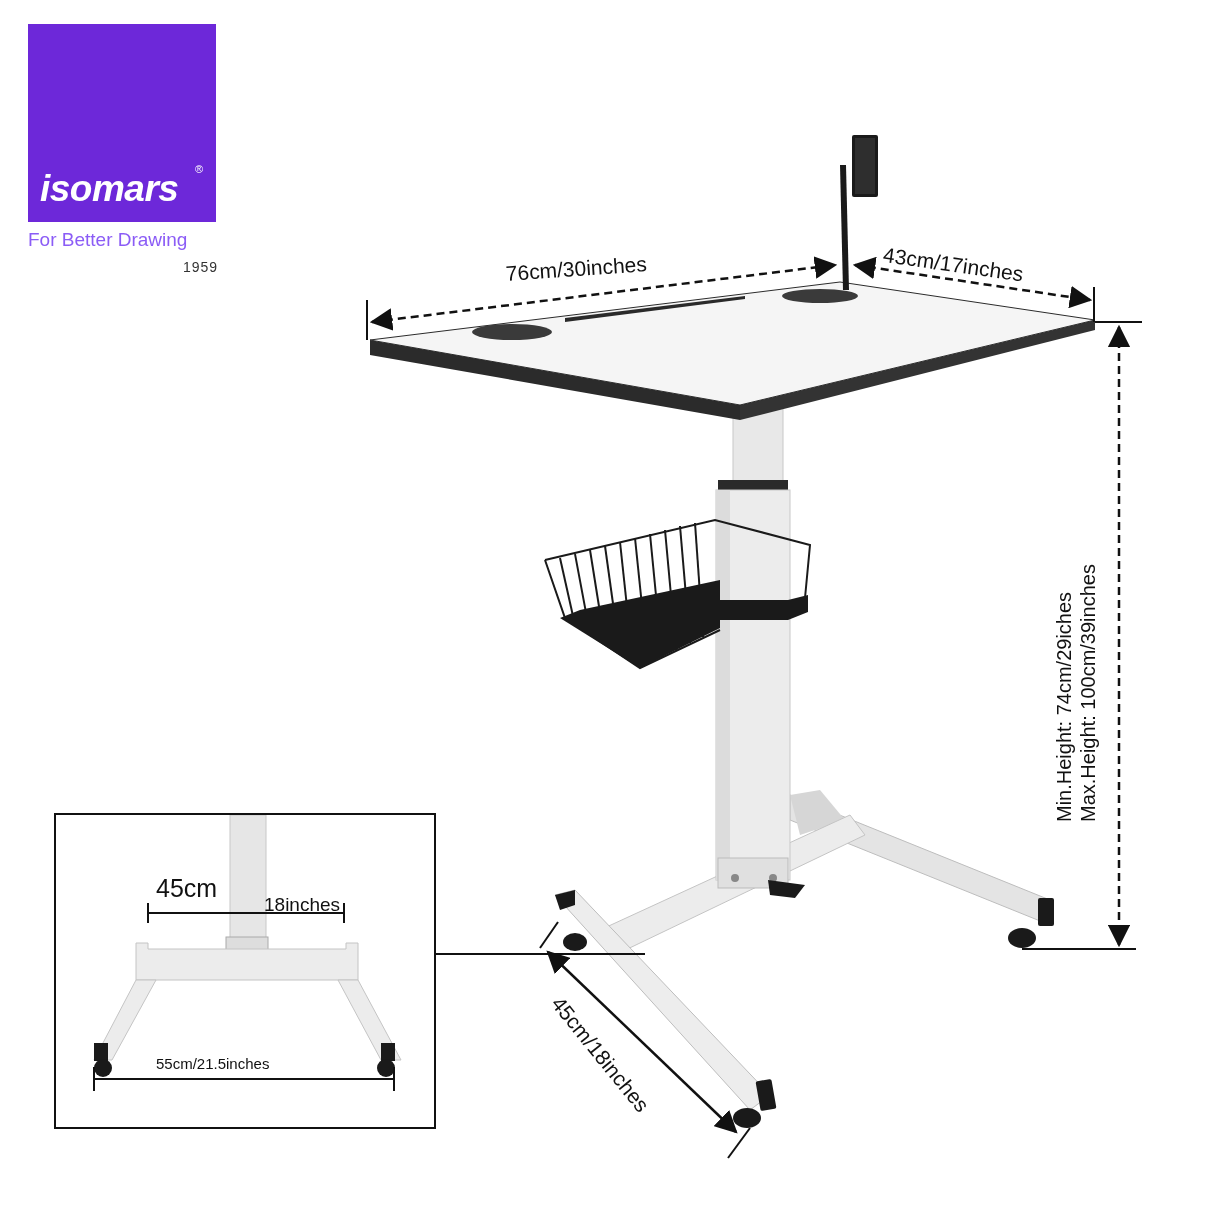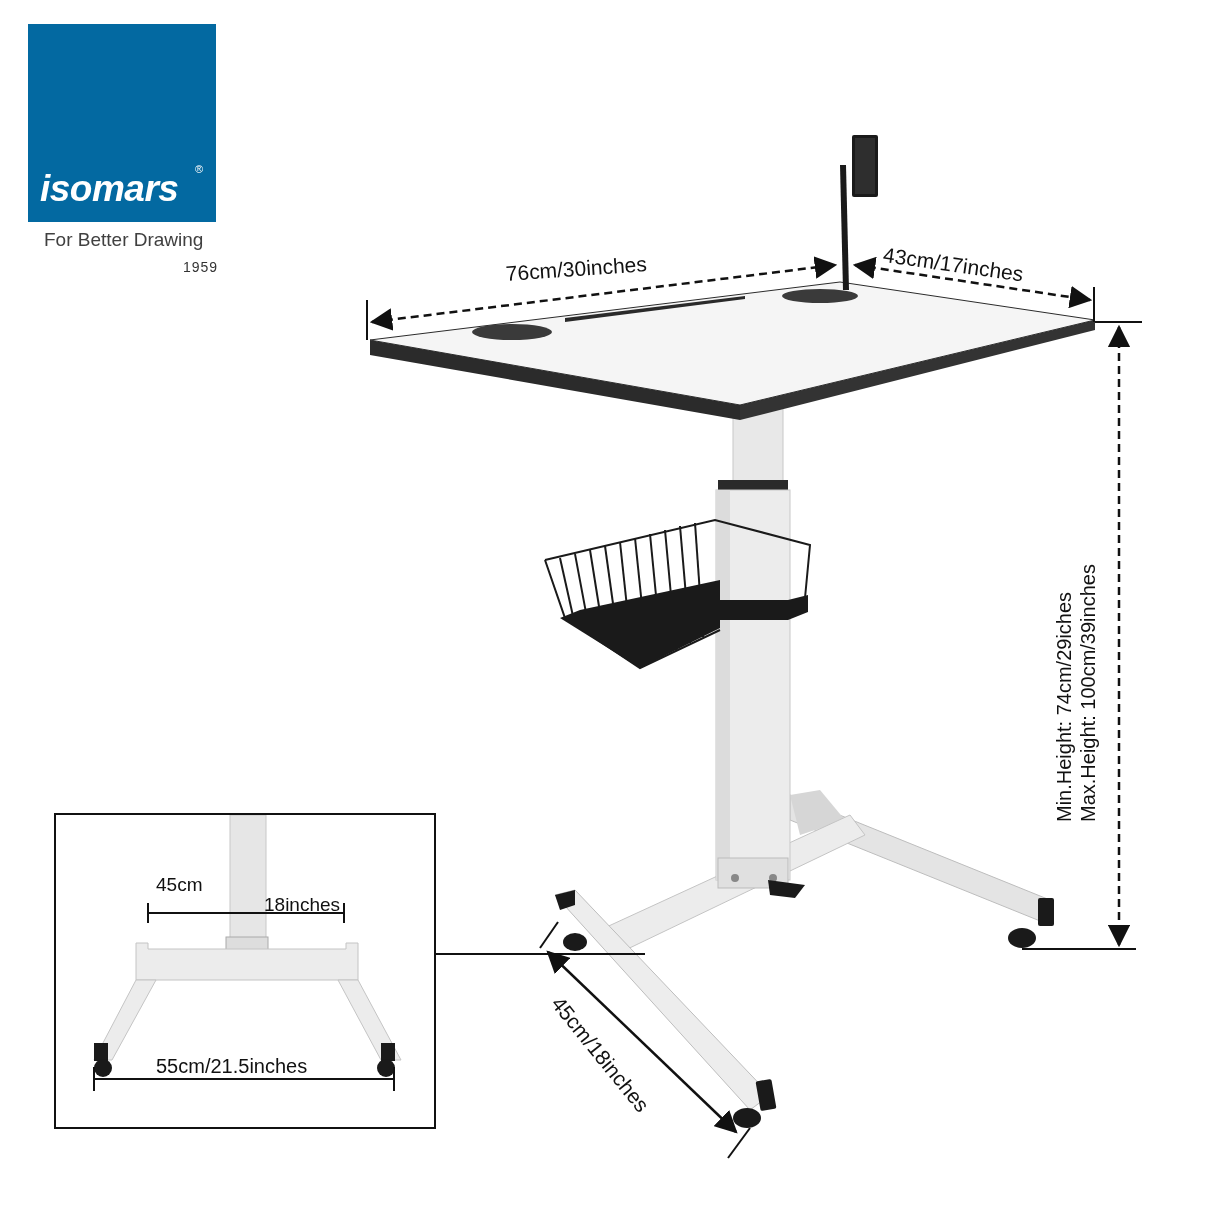--- a/index.html
+++ b/index.html
@@ -1,34 +1,34 @@
 <!DOCTYPE html>
 <html><head>
 <meta charset="utf-8">
 <style>
   html, body { margin: 0; padding: 0; background: #ffffff; }
   body { width: 1214px; height: 1214px; position: relative; overflow: hidden;
          font-family: "Liberation Sans", sans-serif; color: #111; }
   .logo-box { position: absolute; left: 28px; top: 24px; width: 188px; height: 198px;
-              background: #0369a1; }
+              background: #6d28d9; }
   .logo-word { position: absolute; left: 12px; top: 144px; font-size: 37px; font-weight: bold;
                font-style: italic; color: #fff; letter-spacing: -0.5px; }
   .logo-reg { position: absolute; left: 167px; top: 139px; font-size: 11px; color: #fff; }
-  .tagline { position: absolute; left: 44px; top: 229px; font-size: 19px; color: #404040; }
+  .tagline { position: absolute; left: 28px; top: 229px; font-size: 19px; color: #8b5cf6; }
   .year { position: absolute; left: 183px; top: 259px; font-size: 14px; color: #333; letter-spacing: 1px; }
   .scene { position: absolute; left: 0; top: 0; width: 1214px; height: 1214px; }
   .lbl { position: absolute; font-size: 21px; color: #111; white-space: nowrap; }
   .lbl-width { left: 505px; top: 262px; transform: rotate(-4deg); transform-origin: left top; }
   .lbl-depth { left: 885px; top: 243px; transform: rotate(8deg); transform-origin: left top; }
   .lbl-height { left: 1052px; top: 822px; transform: rotate(-90deg); transform-origin: left top; line-height: 24px; font-size: 20px; }
   .lbl-leg { left: 565px; top: 992px; transform: rotate(51deg); transform-origin: left top; font-size: 21px; }
   .inset { position: absolute; left: 54px; top: 813px; width: 378px; height: 312px; border: 2px solid #111; background: #fff; }
-  .lbl-inset-cm { left: 156px; top: 874px; font-size: 19px; }
+  .lbl-inset-cm { left: 156px; top: 874px; font-size: 25px; }
   .lbl-inset-in { left: 264px; top: 874px; font-size: 19px; margin-top: 20px; }
-  .lbl-inset-base { left: 156px; top: 1055px; font-size: 20px; }
+  .lbl-inset-base { left: 156px; top: 1055px; font-size: 15px; }
 </style>
 </head>
 <body>
 
 <div class="logo-box">
   <span class="logo-word">isomars</span>
   <span class="logo-reg">®</span>
 </div>
 <div class="tagline">For Better Drawing</div>
 <div class="year">1959</div>

